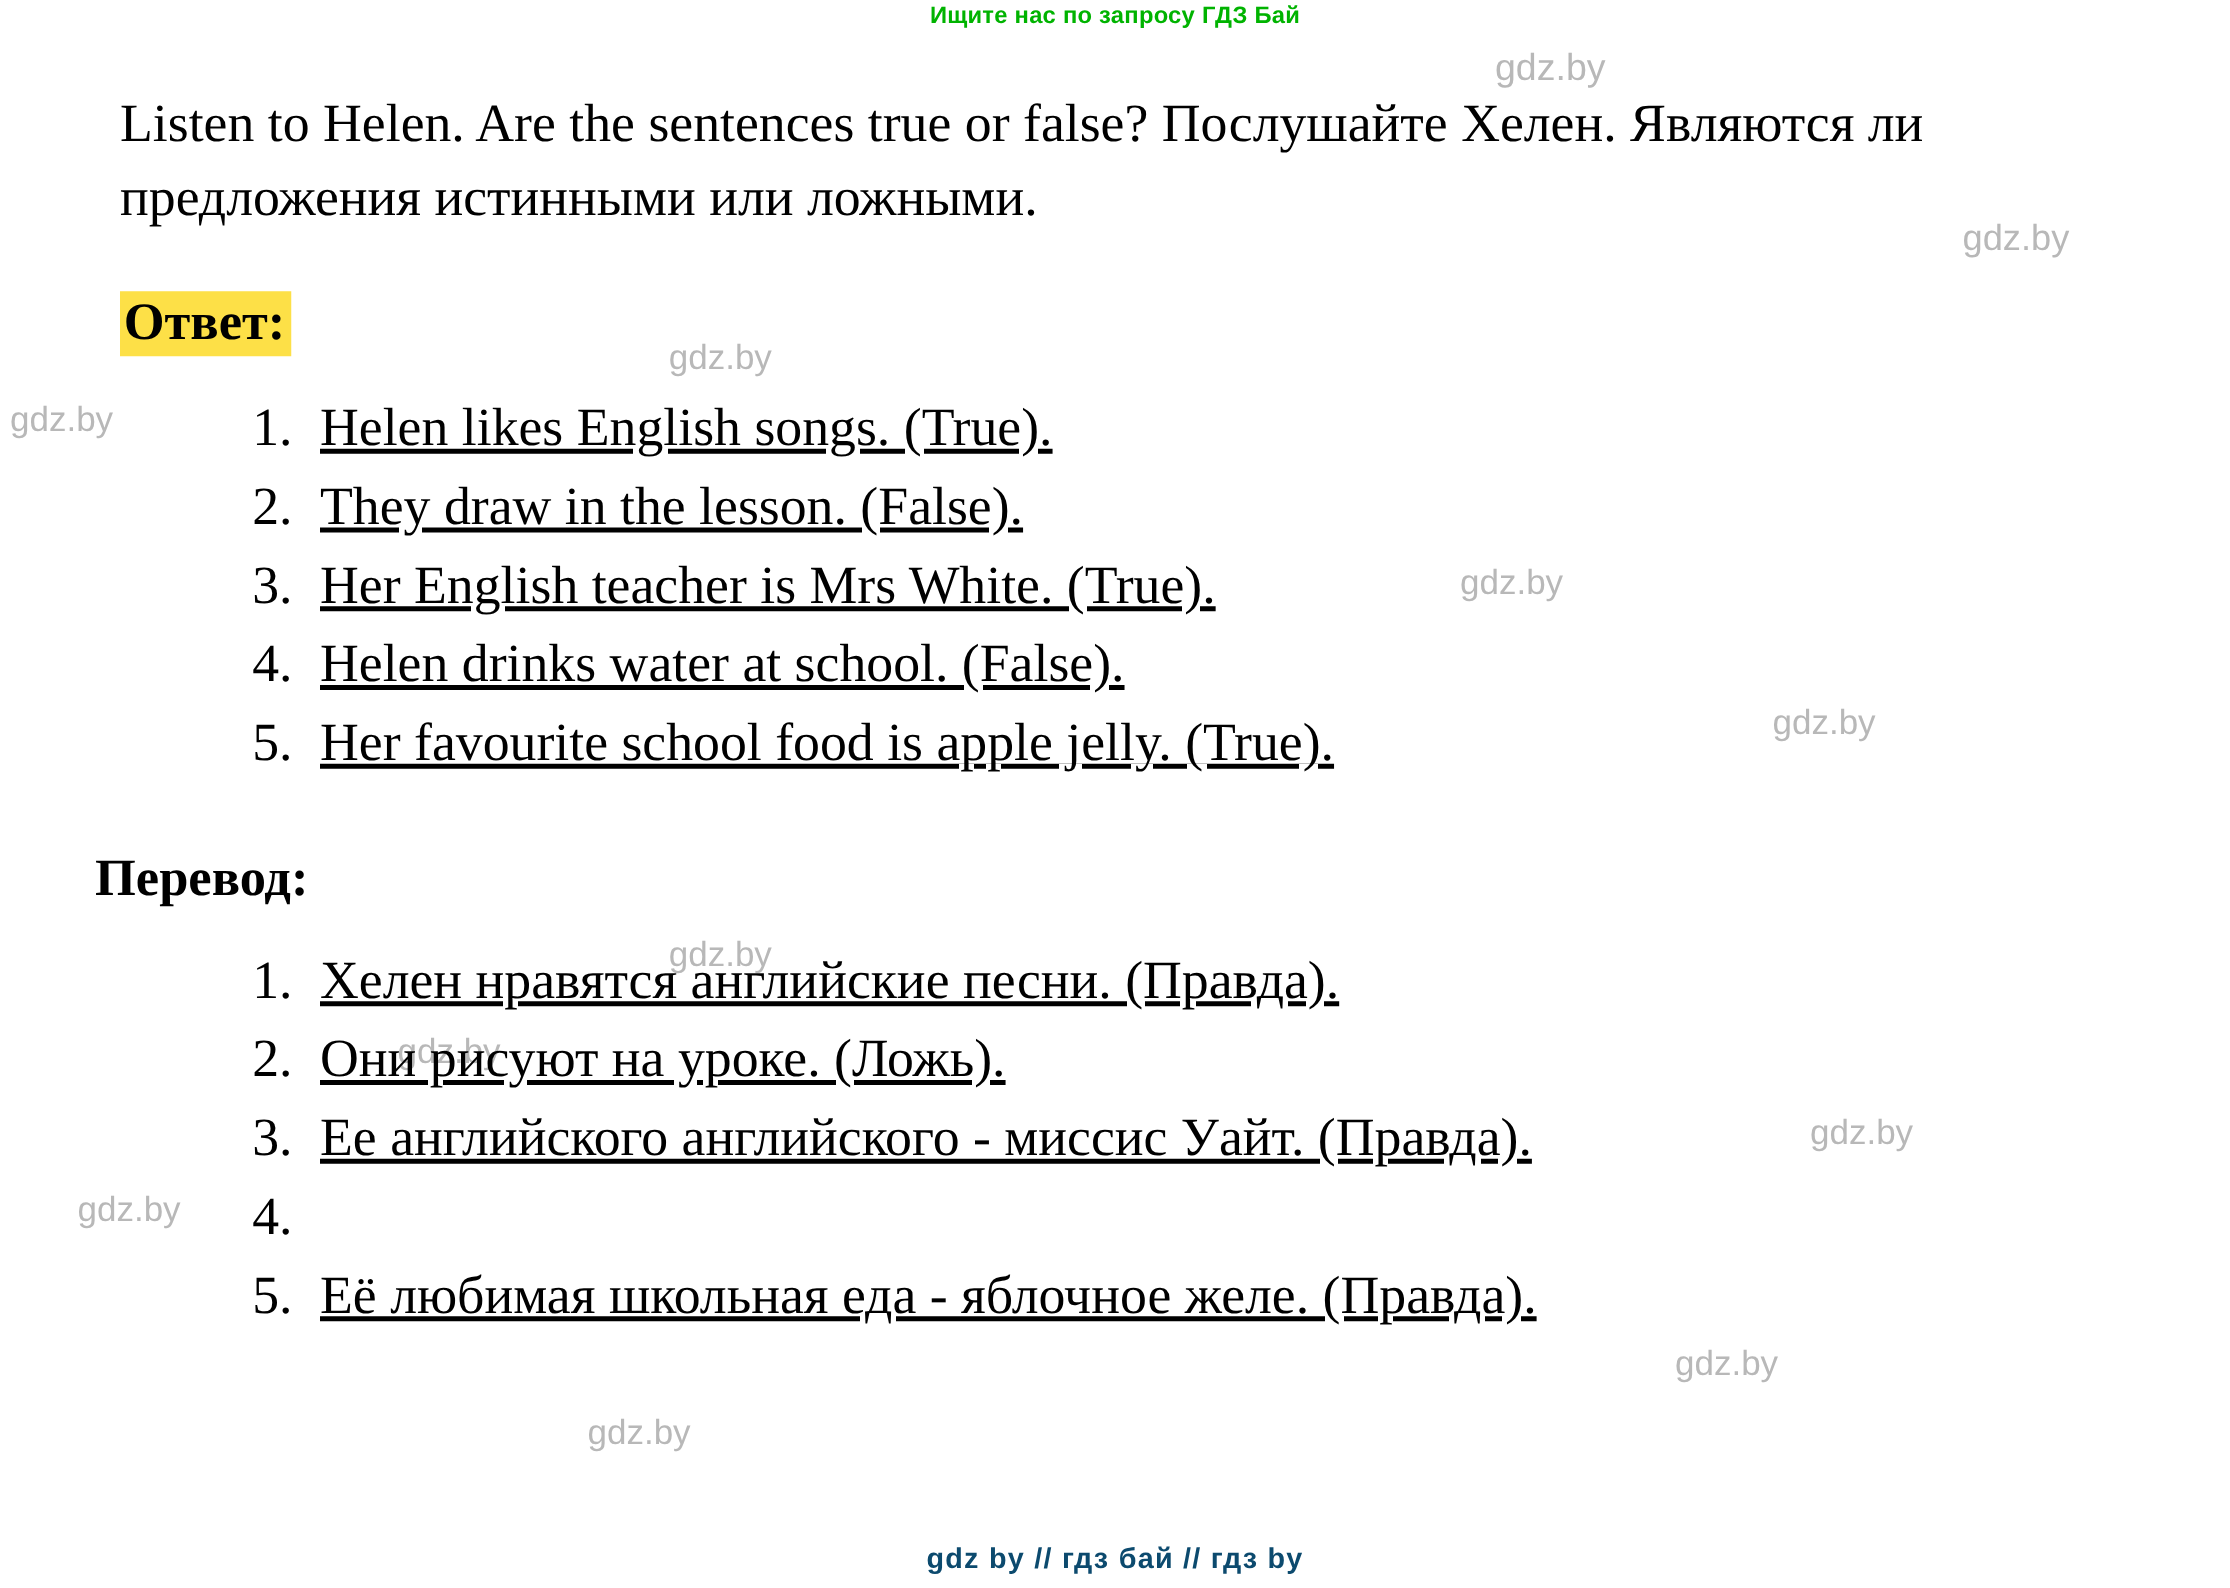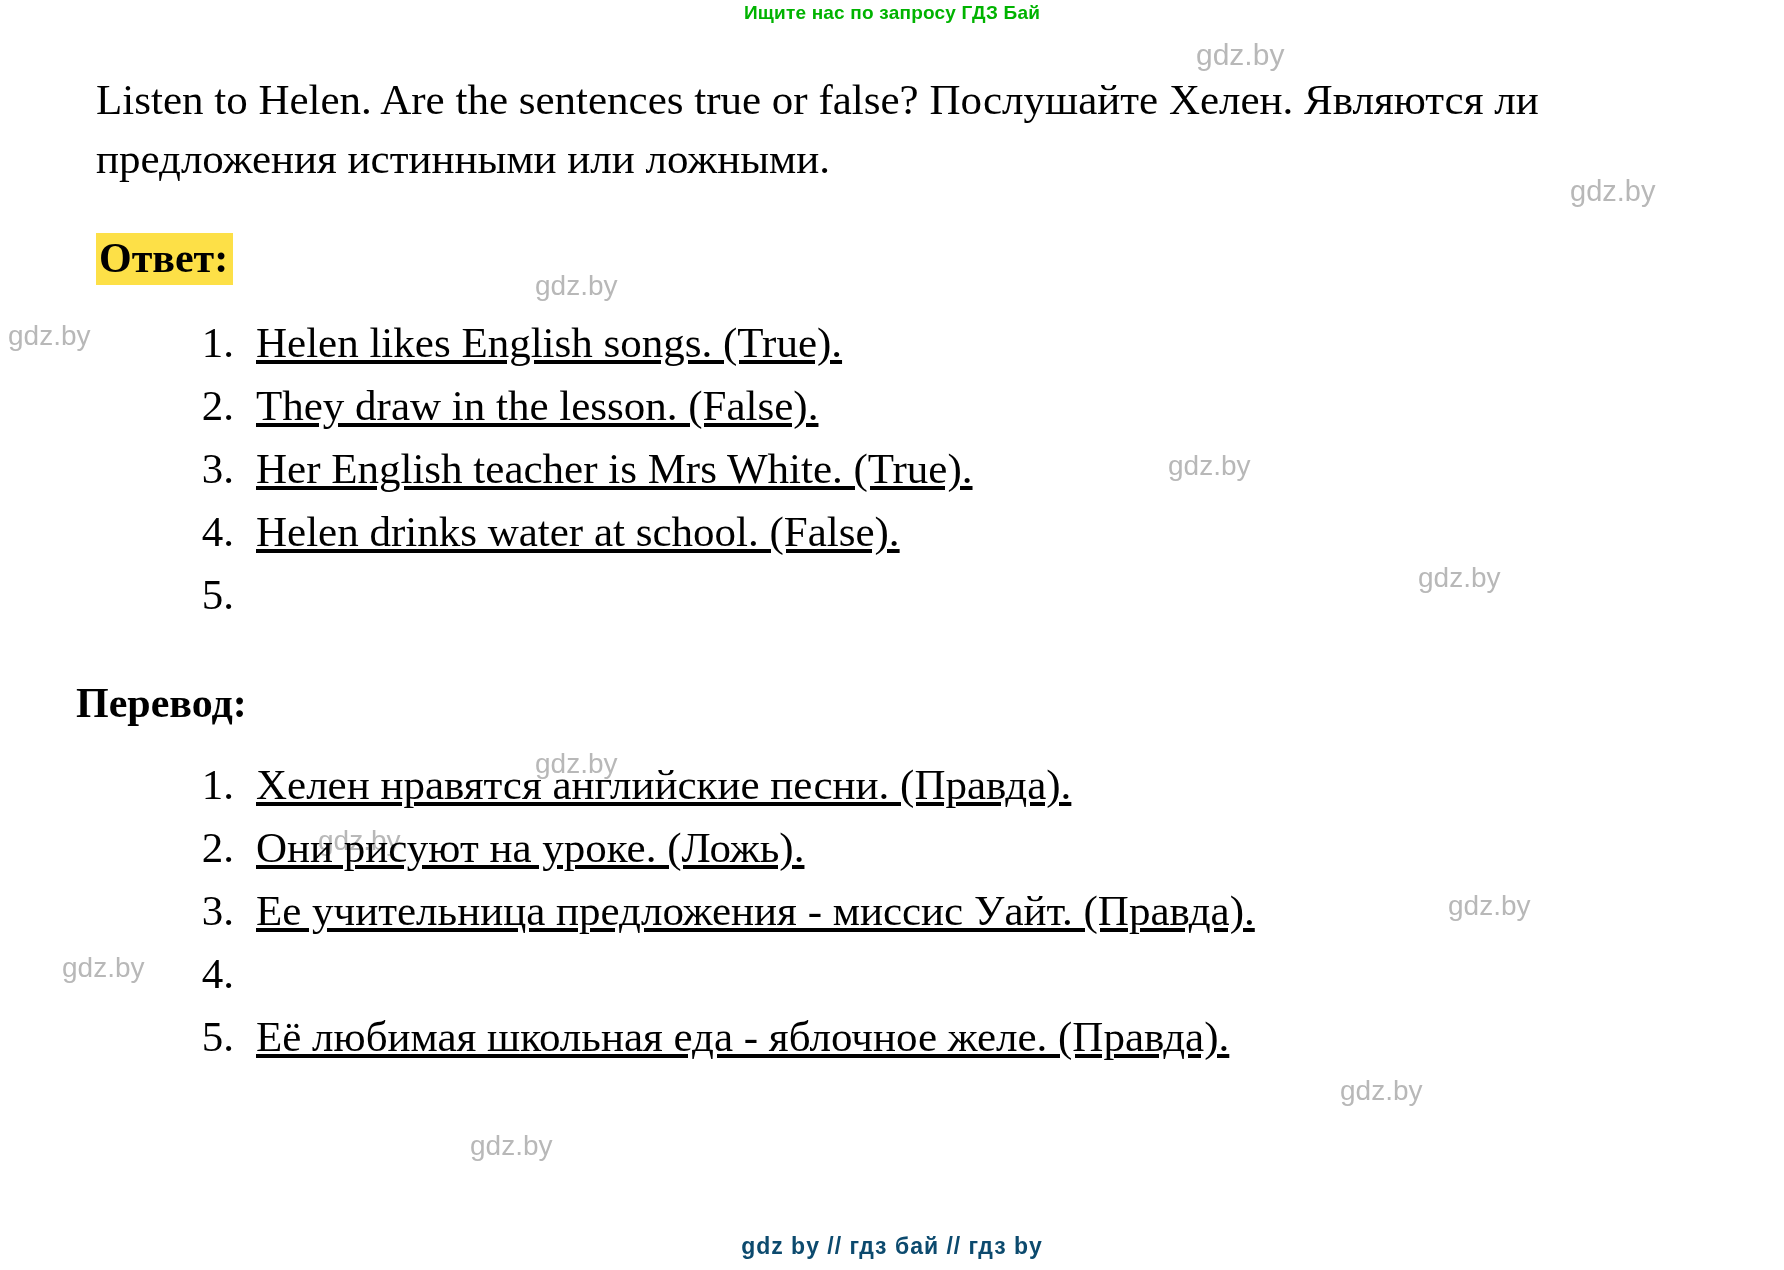--- a/index.html
+++ b/index.html
@@ -148,37 +148,38 @@
       <li>
         <span class="num">3.</span>
         <span class="txt">Her English teacher is Mrs White. (True).</span>
       </li>
       <li>
         <span class="num">4.</span>
         <span class="txt">Helen drinks water at school. (False).</span>
       </li>
       <li>
         <span class="num">5.</span>
+        <span class="txt">Her favourite school food is apple jelly. (True).</span>
       </li>
     </ol>
 
   <div class="translation-label">Перевод:</div>
 
   <ol class="items translation-list" id="translation-list">
       <li>
         <span class="num">1.</span>
         <span class="txt">Хелен нравятся английские песни. (Правда).</span>
       </li>
       <li>
         <span class="num">2.</span>
         <span class="txt">Они рисуют на уроке. (Ложь).</span>
       </li>
       <li>
         <span class="num">3.</span>
-        <span class="txt">Ее учительница предложения - миссис Уайт. (Правда).</span>
+        <span class="txt">Ее английского английского - миссис Уайт. (Правда).</span>
       </li>
       <li>
         <span class="num">4.</span>
       </li>
       <li>
         <span class="num">5.</span>
         <span class="txt">Её любимая школьная еда - яблочное желе. (Правда).</span>
       </li>
     </ol>
 

